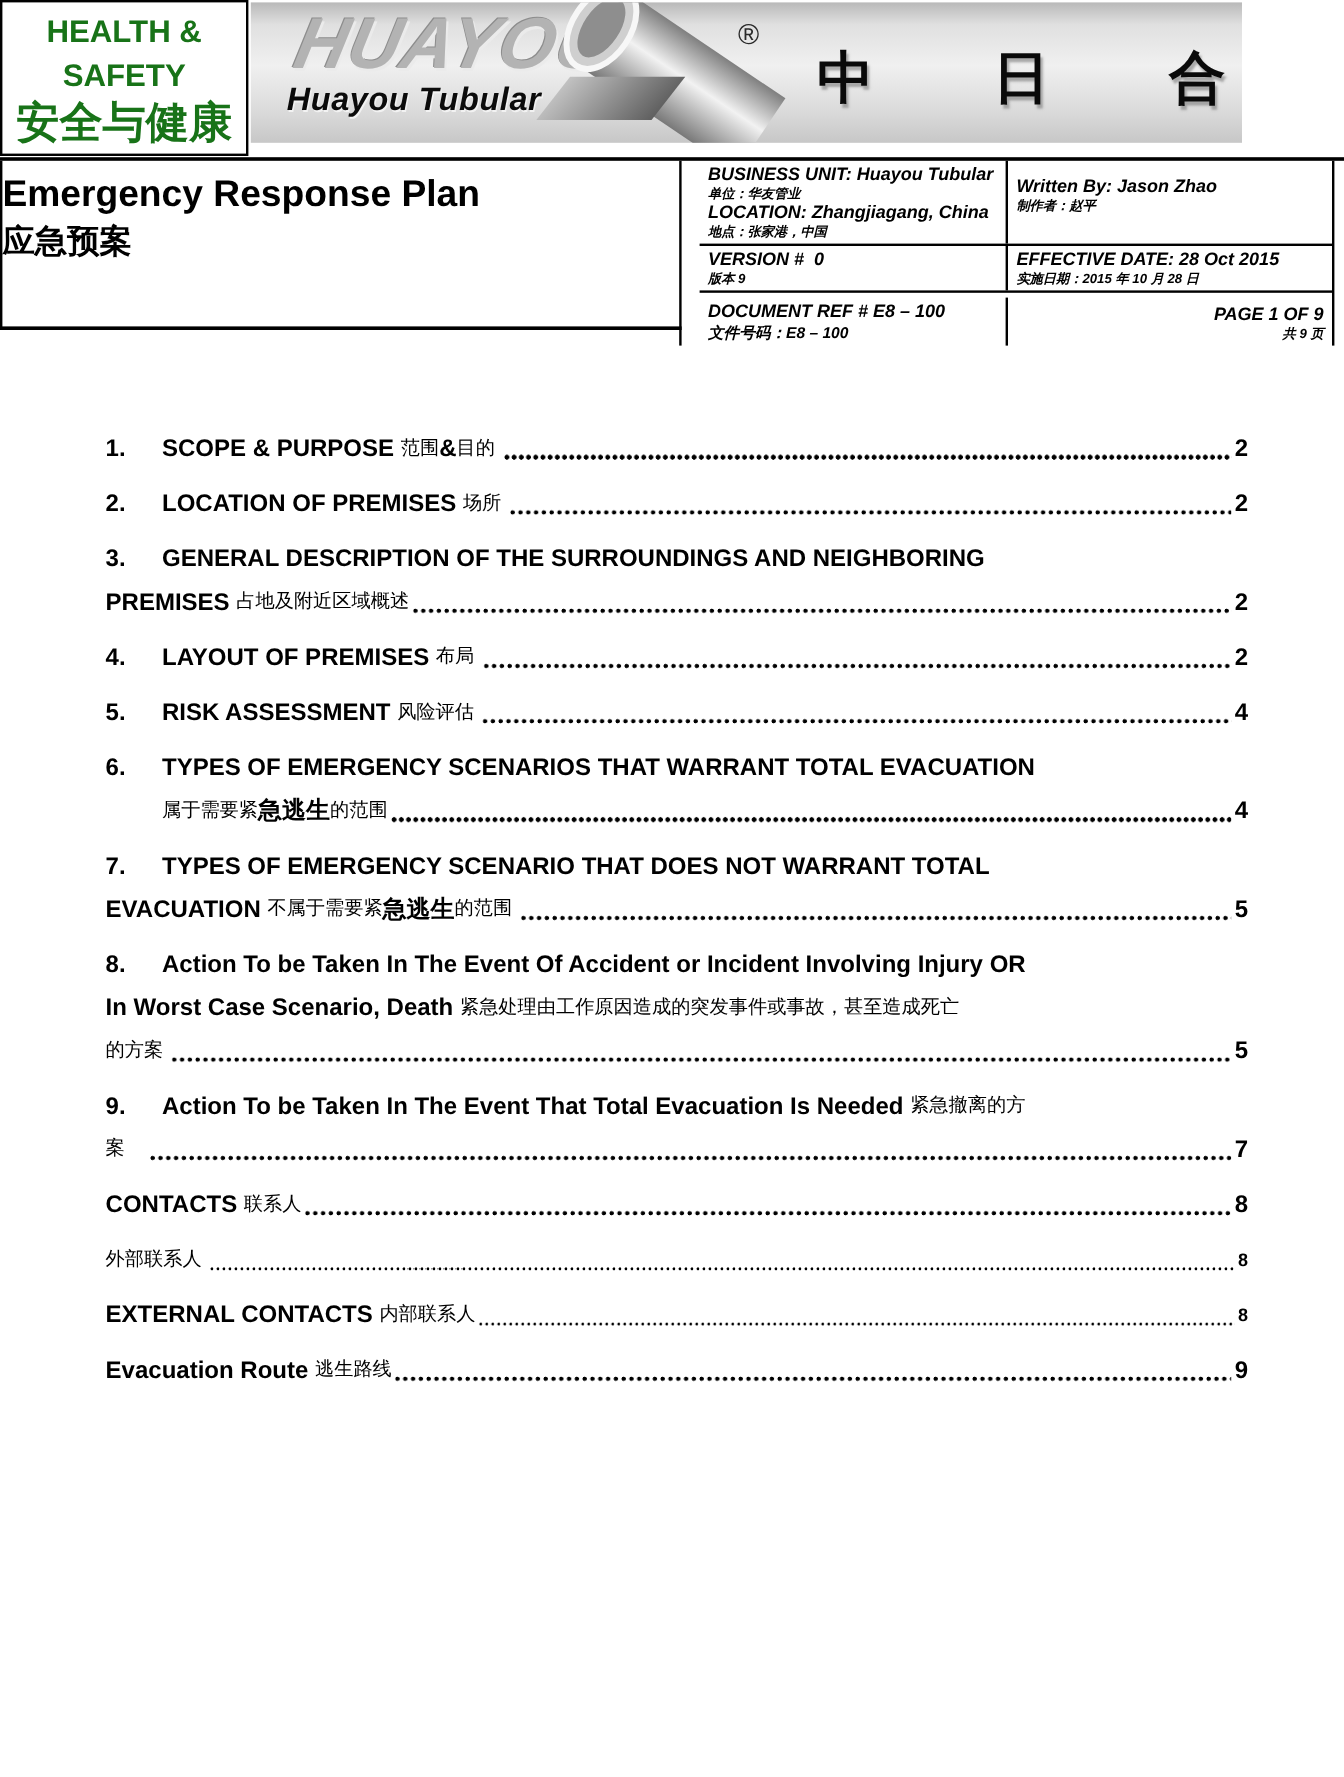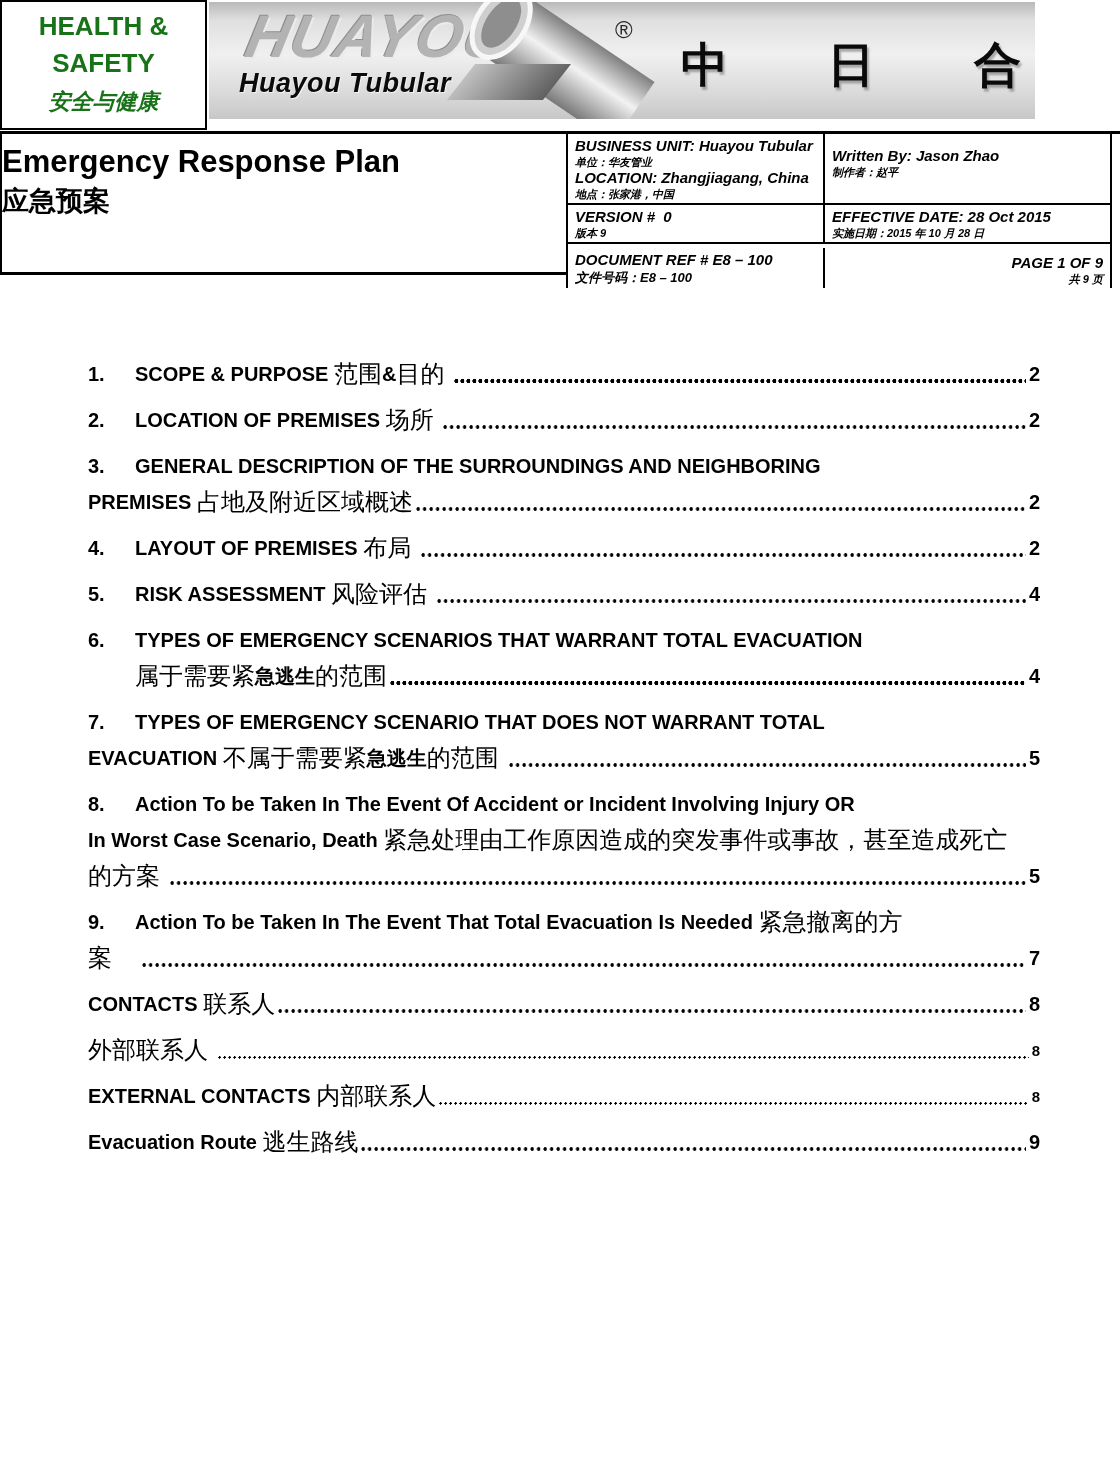--- a/index.html
+++ b/index.html
@@ -10,21 +10,21 @@
   }
   
   .top-row{position:relative;height:131px;border-radius:16px;}
   .hs-box{
     position:absolute;left:0;top:0;width:207px;height:130px;
     border:2px solid #000;box-sizing:border-box;
     display:flex;flex-direction:column;justify-content:center;align-items:center;
     font-weight:700;text-align:center;
   }
   .hs-en{font-size:26px;line-height:37px;}
-  .hs-zh{font-size:22px;line-height:40px;font-weight:700;font-style:italic;}
+  .hs-zh{font-size:36px;line-height:40px;font-weight:700;}
   .banner{
     position:absolute;left:209px;top:2px;width:826px;height:117px;
     background:linear-gradient(180deg,#b9b9b9 0%,#e0e0e0 16%,#f0f0f0 45%,#dadada 78%,#c7c7c7 100%);
     overflow:hidden;
   }
   .logo-word{
     position:absolute;left:38px;top:0px;
     font-size:60px;font-style:italic;font-weight:800;letter-spacing:1px;
     color:#b3b3b3;transform:skewX(-12deg);
     text-shadow:2px 2px 0 #ebebeb,-1px -1px 0 #8d8d8d;
@@ -50,40 +50,40 @@
   .header-band{position:relative;border-top:3px solid #000;height:150px;}
   .title-cell{
     position:absolute;left:0;top:0;width:568px;height:141px;box-sizing:border-box;
     border-left:2px solid #000;border-bottom:3px solid #000;
     text-align:left;padding-top:8px;
   }
   .title-en{font-size:31px;font-weight:700;line-height:40px;}
   .title-zh{font-size:27px;font-weight:600;line-height:38px;}
   .info-table{
     position:absolute;left:566px;top:0;width:546px;box-sizing:border-box;
-    border-left:2px solid #000;border-right:2px solid #000;
+    border-left:2px solid #000;border-right:2px solid #000;padding-left:15px;
   }
   .info-row{display:flex;border-bottom:2px solid #000;}
   .info-row.last{border-bottom:none;align-items:flex-end;}
   .cell{box-sizing:border-box;padding:3px 7px 2px 7px;}
   .cell.left{width:257px;border-right:2px solid #000;}
   .cell.right{flex:1;}
   .i-en{font-style:italic;font-weight:700;font-size:15px;line-height:18px;white-space:pre-wrap;}
   .i-zh{font-style:italic;font-weight:600;font-size:11px;line-height:14px;white-space:pre-wrap;}
   .r1{height:69px;} .r2{height:37px;} .r3{height:44px;}
   .pad-top{padding-top:13px;}
   .al-right{text-align:right;}
   
   .toc{margin:72px 0 0 88px;width:952px;}
   .toc-entry{margin-bottom:10px;}
   .toc-line{display:flex;height:36px;line-height:36px;}
   .toc-line span{white-space:pre;}
   .toc-num{width:47px;flex:none;font-weight:700;font-size:20px;}
   .run-en{font-weight:700;font-size:20px;}
-  .run-zh{font-weight:400;font-size:24px;}
+  .run-zh{font-weight:400;font-size:16px;}
   .run-zhb{font-weight:700;font-size:20px;}
   .dots{flex:1 1 auto;min-width:16px;position:relative;}
   .dots::after{
     content:"";position:absolute;left:3px;right:3px;bottom:8px;height:6px;
     background-repeat:repeat-x;background-position:left bottom;
   }
   .lead-bold::after{
     background-image:radial-gradient(circle at 2.2px 3px,#000 1.6px,transparent 2px);
     background-size:6.5px 6px;
   }

